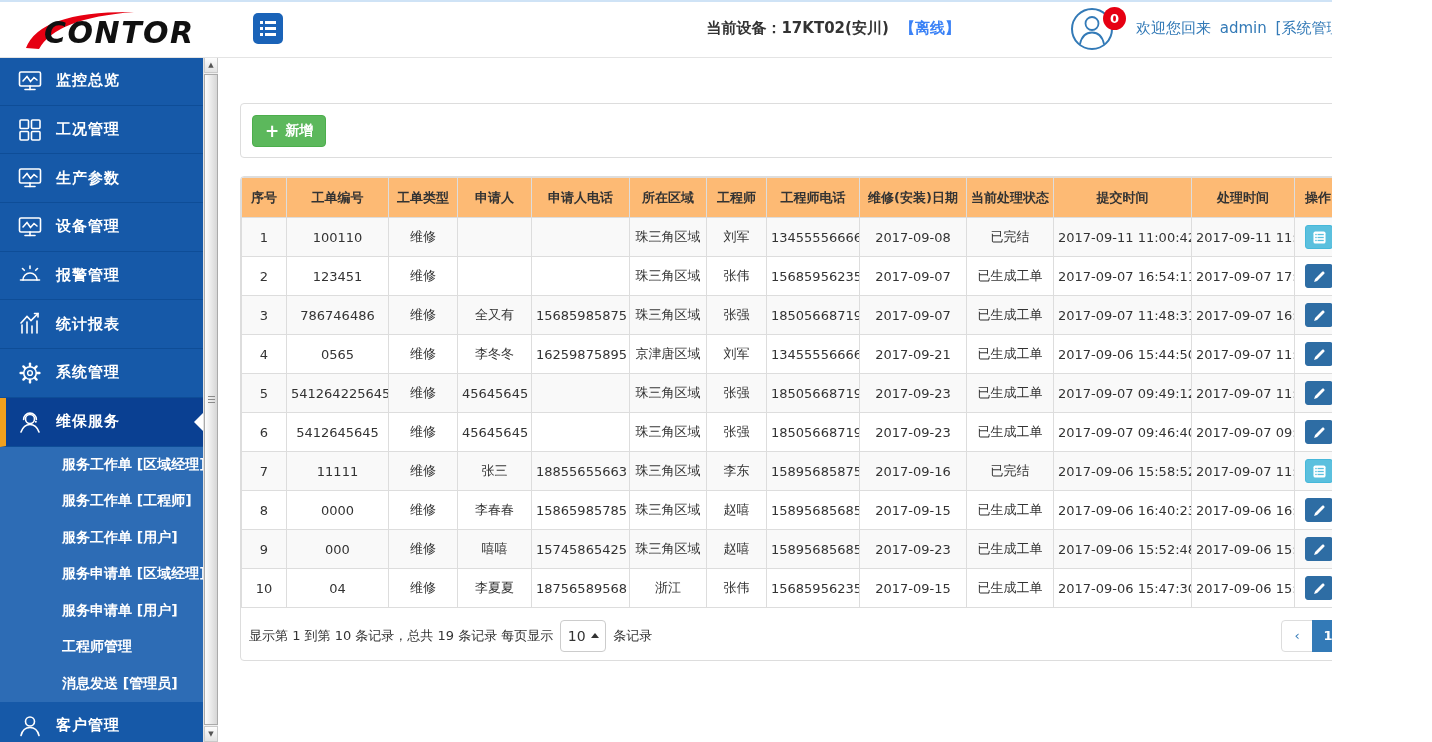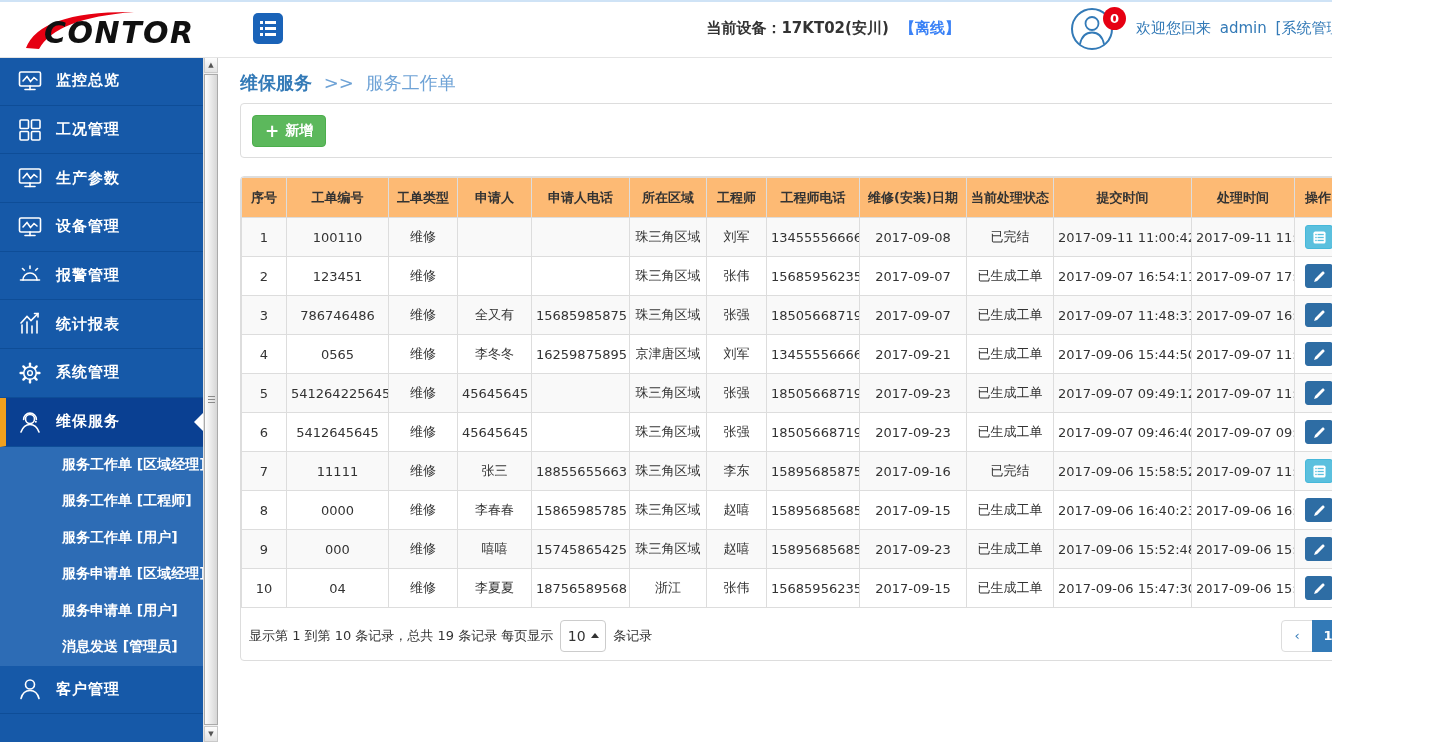--- a/index.html
+++ b/index.html
@@ -254,20 +254,23 @@
     <div class="subnav-item">
       <span>服务工作单 [用户]</span>
       </div>
     <div class="subnav-item">
       <span>服务申请单 [区域经理]</span>
       </div>
     <div class="subnav-item">
       <span>服务申请单 [用户]</span>
       </div>
     <div class="subnav-item">
+      <span>工程师管理</span>
+      </div>
+    <div class="subnav-item">
       <span>消息发送 [管理员]</span>
       </div>
 
     <div class="nav-item">
       <span class="nav-icon">
         <svg viewBox="0 0 26 26" width="26" height="26" fill="none" stroke="#fff" stroke-width="1.6" stroke-linecap="round">
           <circle cx="13" cy="8.5" r="4.5"></circle>
             <path d="M4,22.5 C5.5,16.5 9,14.5 13,14.5 C17,14.5 20.5,16.5 22,22.5"></path>
           </svg></span>
       <span class="nav-label">客户管理</span>
@@ -276,25 +279,20 @@
 
   <div class="side-scrollbar">
     <div class="sb-arrow up">▲</div>
     <div class="sb-thumb">
         <div class="grip"></div>
       </div>
     <div class="sb-arrow down">▼</div>
   </div>
 
   <div class="main">
-    <div class="breadcrumb">
-      <span class="bc-section">维保服务</span>
-      <span class="bc-sep">&gt;&gt;</span>
-      <span class="bc-page">服务工作单</span>
-    </div>
 
     <div class="panel toolbar-panel">
       <button class="add-btn">
         <span class="plus">+</span>
         <span>新增</span>
       </button>
       <button class="refresh-btn">
         <span>
           <svg width="18" height="18" viewBox="0 0 18 18">
             <path d="M3.5,9 a5.5,5.5 0 0 1 9.3,-3.9" stroke="#2b2b2b" stroke-width="2.1" fill="none"></path>

